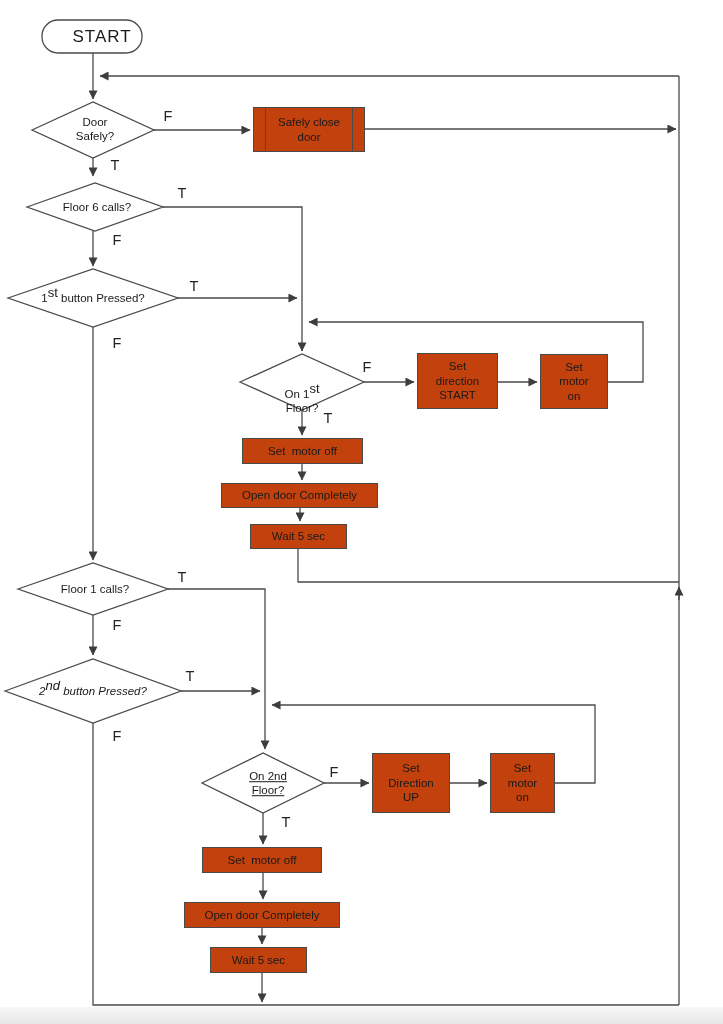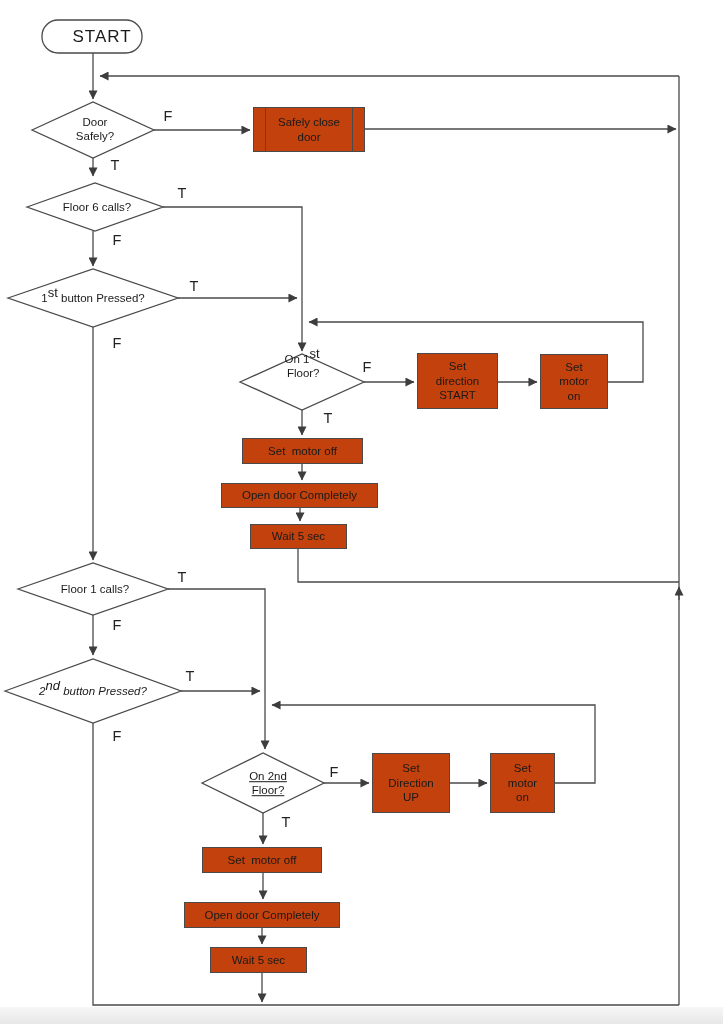--- a/index.html
+++ b/index.html
@@ -103,21 +103,21 @@
 
   <div class="dlabel" style="left:95px;top:130px;">
     <div>Door</div>
     <div>Safely?</div>
   </div>
 
   <div class="dlabel" style="left:97px;top:208px;">Floor 6 calls?</div>
 
   <div class="dlabel" style="left:93px;top:299px;"><span>1</span><sup>st</sup><span> button Pressed?</span></div>
 
-  <div class="dlabel" style="left:302px;top:367px;text-align:right;">
+  <div class="dlabel" style="left:302px;top:402px;">
     <div><span>On 1</span><sup>st</sup></div>
     <div>Floor?</div>
   </div>
 
   <div class="dlabel" style="left:95px;top:590px;">Floor 1 calls?</div>
 
   <div class="dlabel" style="left:93px;top:692px;font-style:italic;"><span>2</span><sup>nd</sup><span> button Pressed?</span></div>
 
   <div class="dlabel" style="left:268px;top:784px;text-decoration:underline;">
     <div>On 2nd</div>

